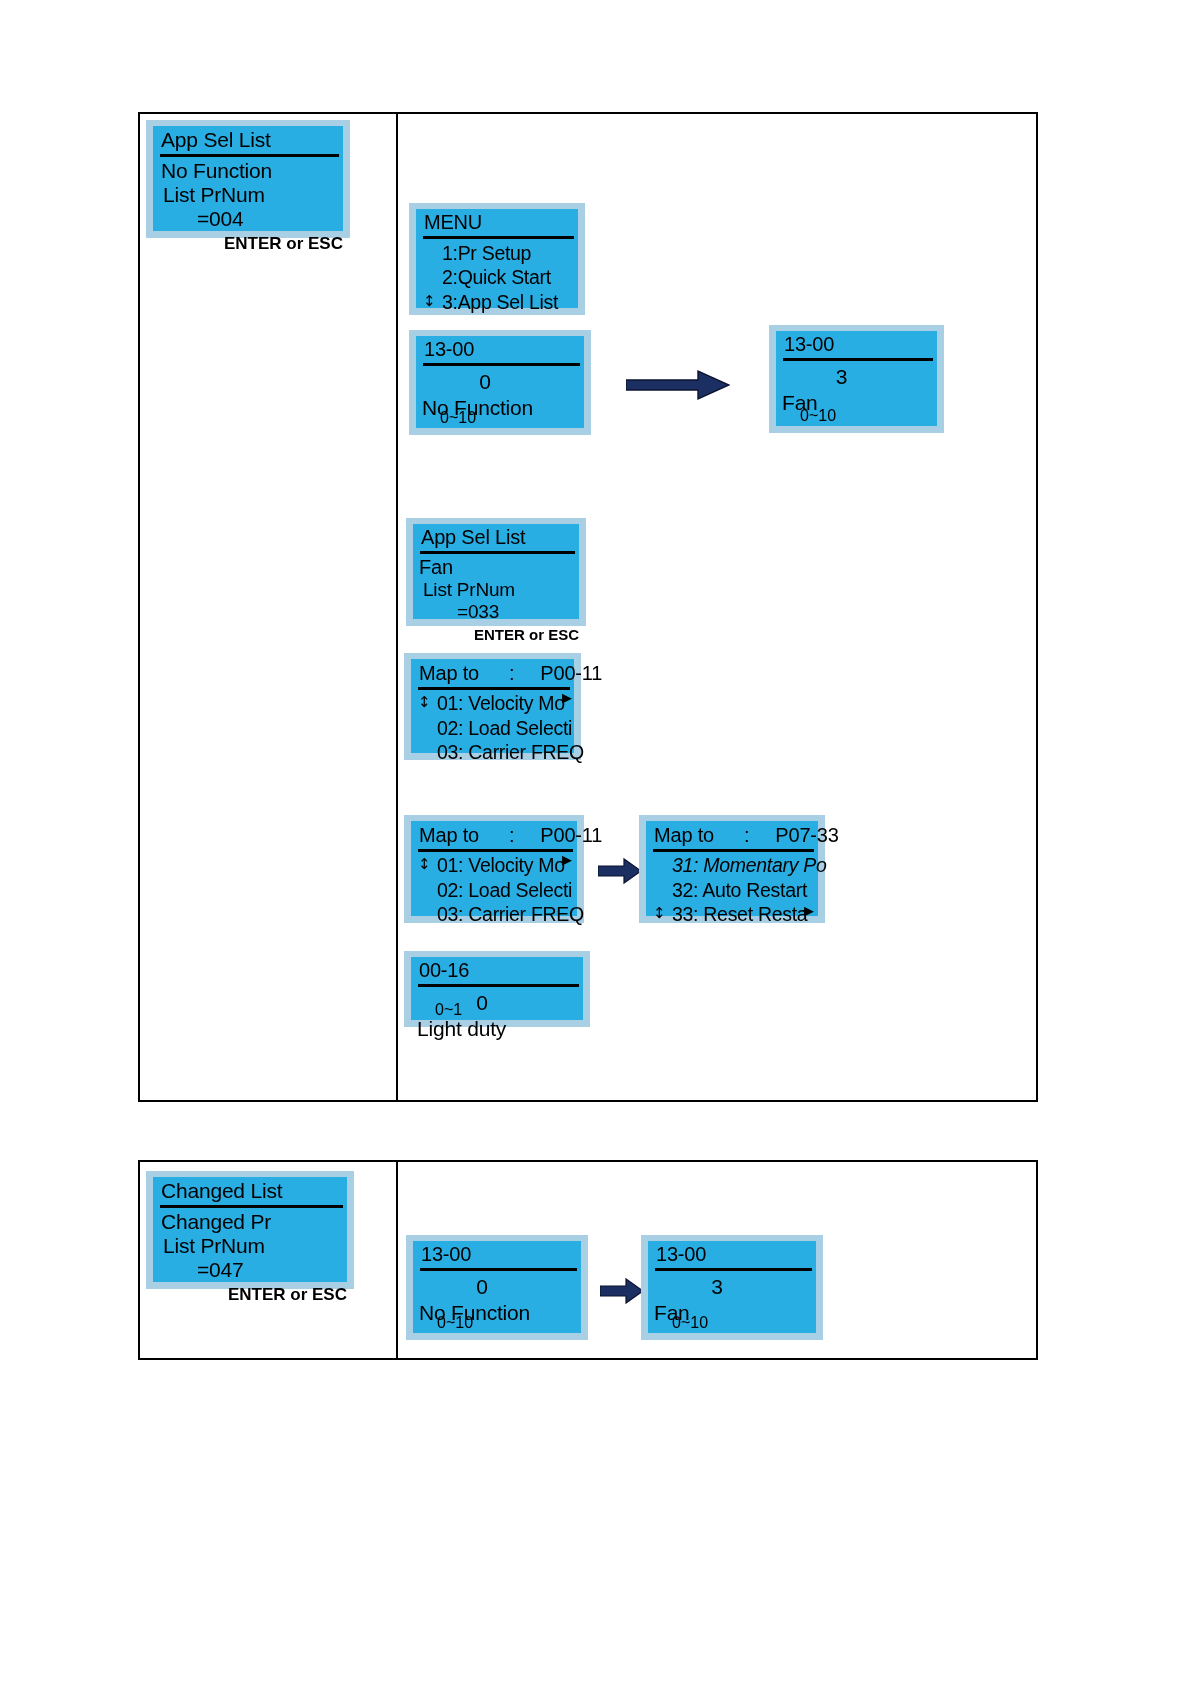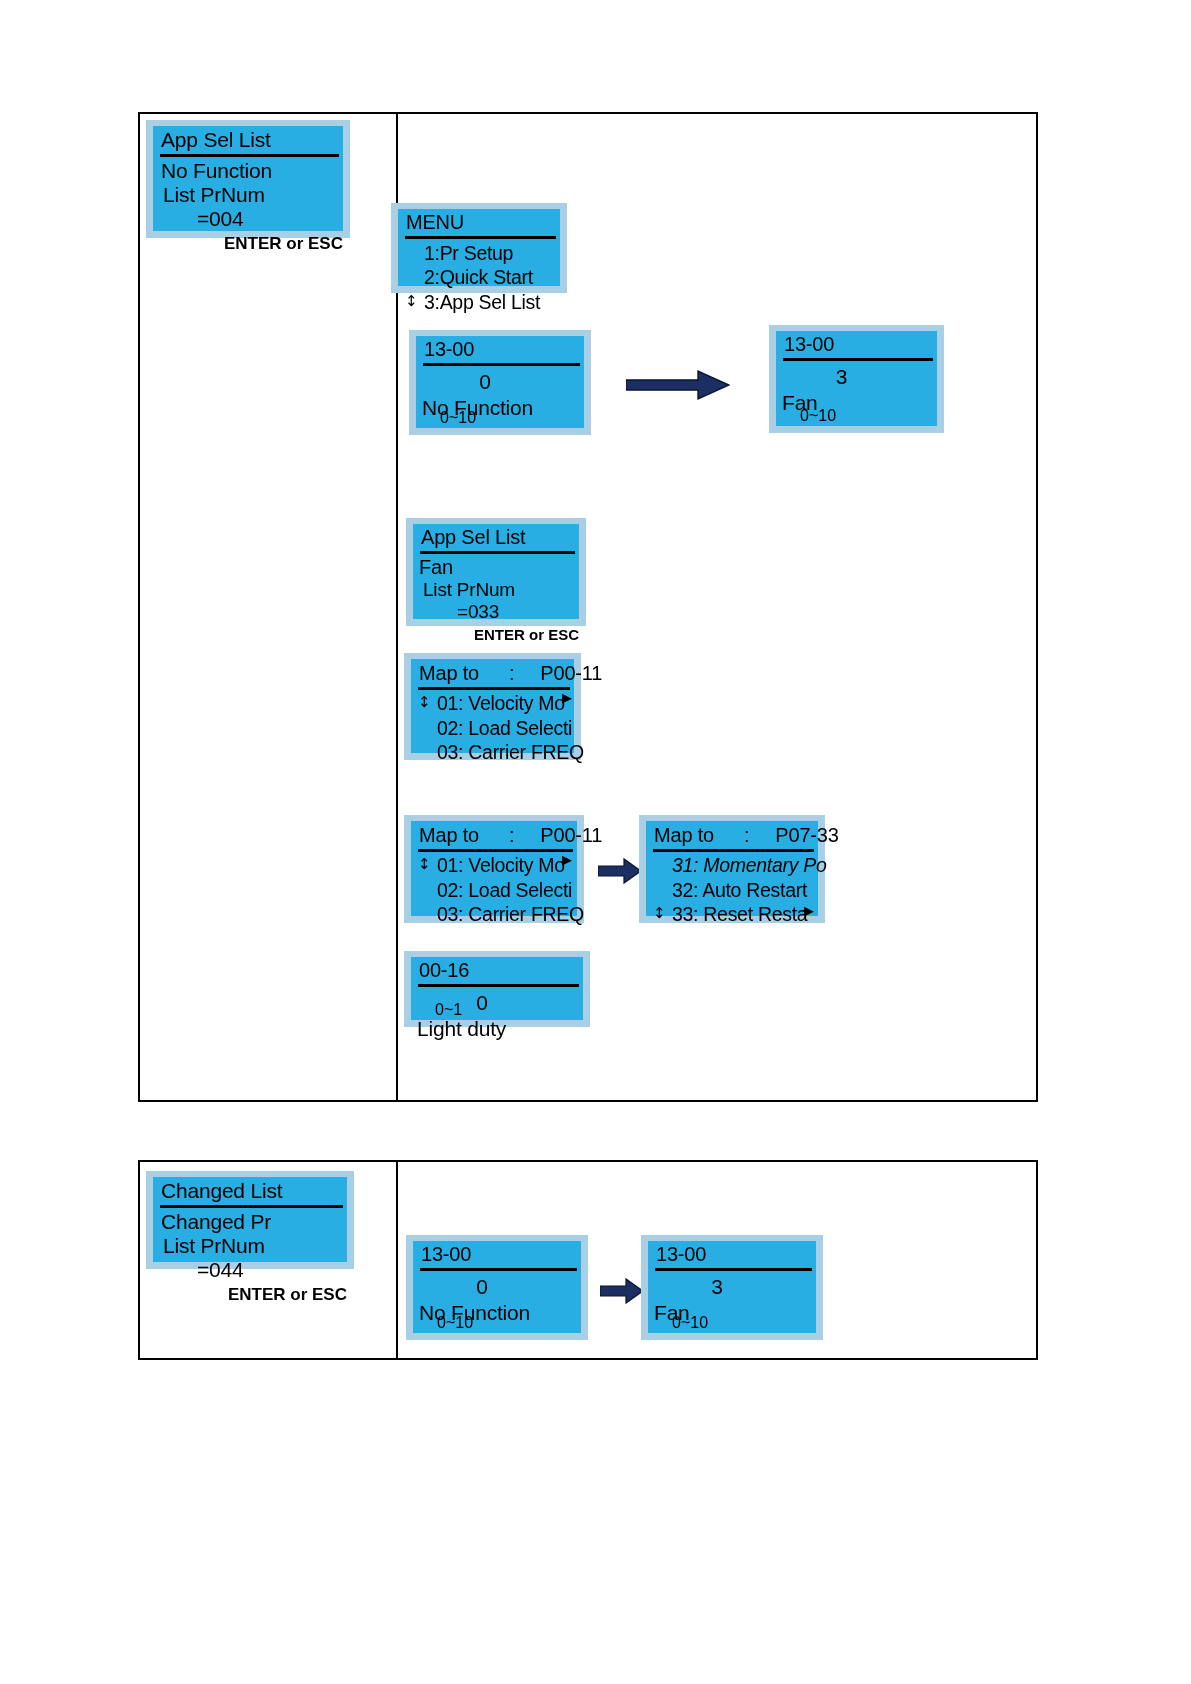--- a/index.html
+++ b/index.html
@@ -159,21 +159,21 @@
     <div class="prnum">
       <span class="lbl">List PrNum</span>
       <span class="val">=004</span>
     </div>
     <div class="lcd-enter">
       <span>ENTER or ESC</span>
     </div>
   </div>
 </div>
 
-<div class="lcd" style="left:391px; top:203px; width:176px; height:90px;">
+<div class="lcd" style="left:409px; top:203px; width:176px; height:112px;">
   <div class="lcd-inner">
     <div class="lcd-title" style="font-size:20px;">MENU</div>
     <div class="lcd-rule"></div>
     <div class="row" style="margin-top:2px;">
       <span>1:Pr Setup</span>
     </div>
     <div class="row">
       <span>2:Quick Start</span>
     </div>
     <div class="row">
@@ -299,28 +299,28 @@
     <div class="lcd-right-val">0</div>
     <div class="lcd-line" style="padding-left:6px;">Light duty</div>
     <div class="lcd-footer">0~1</div>
   </div>
 </div>
 
 <div class="doc-table" style="left:138px; top:1160px; width:900px; height:200px;">
   <div class="col-divider" style="left:256px;"></div>
 </div>
 
-<div class="lcd" style="left:146px; top:1171px; width:208px; height:98px;">
+<div class="lcd" style="left:146px; top:1171px; width:208px; height:118px;">
   <div class="lcd-inner">
     <div class="lcd-title">Changed List</div>
     <div class="lcd-rule"></div>
     <div class="lcd-line">Changed Pr</div>
     <div class="prnum">
       <span class="lbl">List PrNum</span>
-      <span class="val">=044</span>
+      <span class="val">=047</span>
     </div>
     <div class="lcd-enter">
       <span>ENTER or ESC</span>
     </div>
   </div>
 </div>
 
 <div class="lcd" style="left:406px; top:1235px; width:182px; height:105px;">
   <div class="lcd-inner">
     <div class="lcd-title" style="font-size:20px;">13-00</div>

